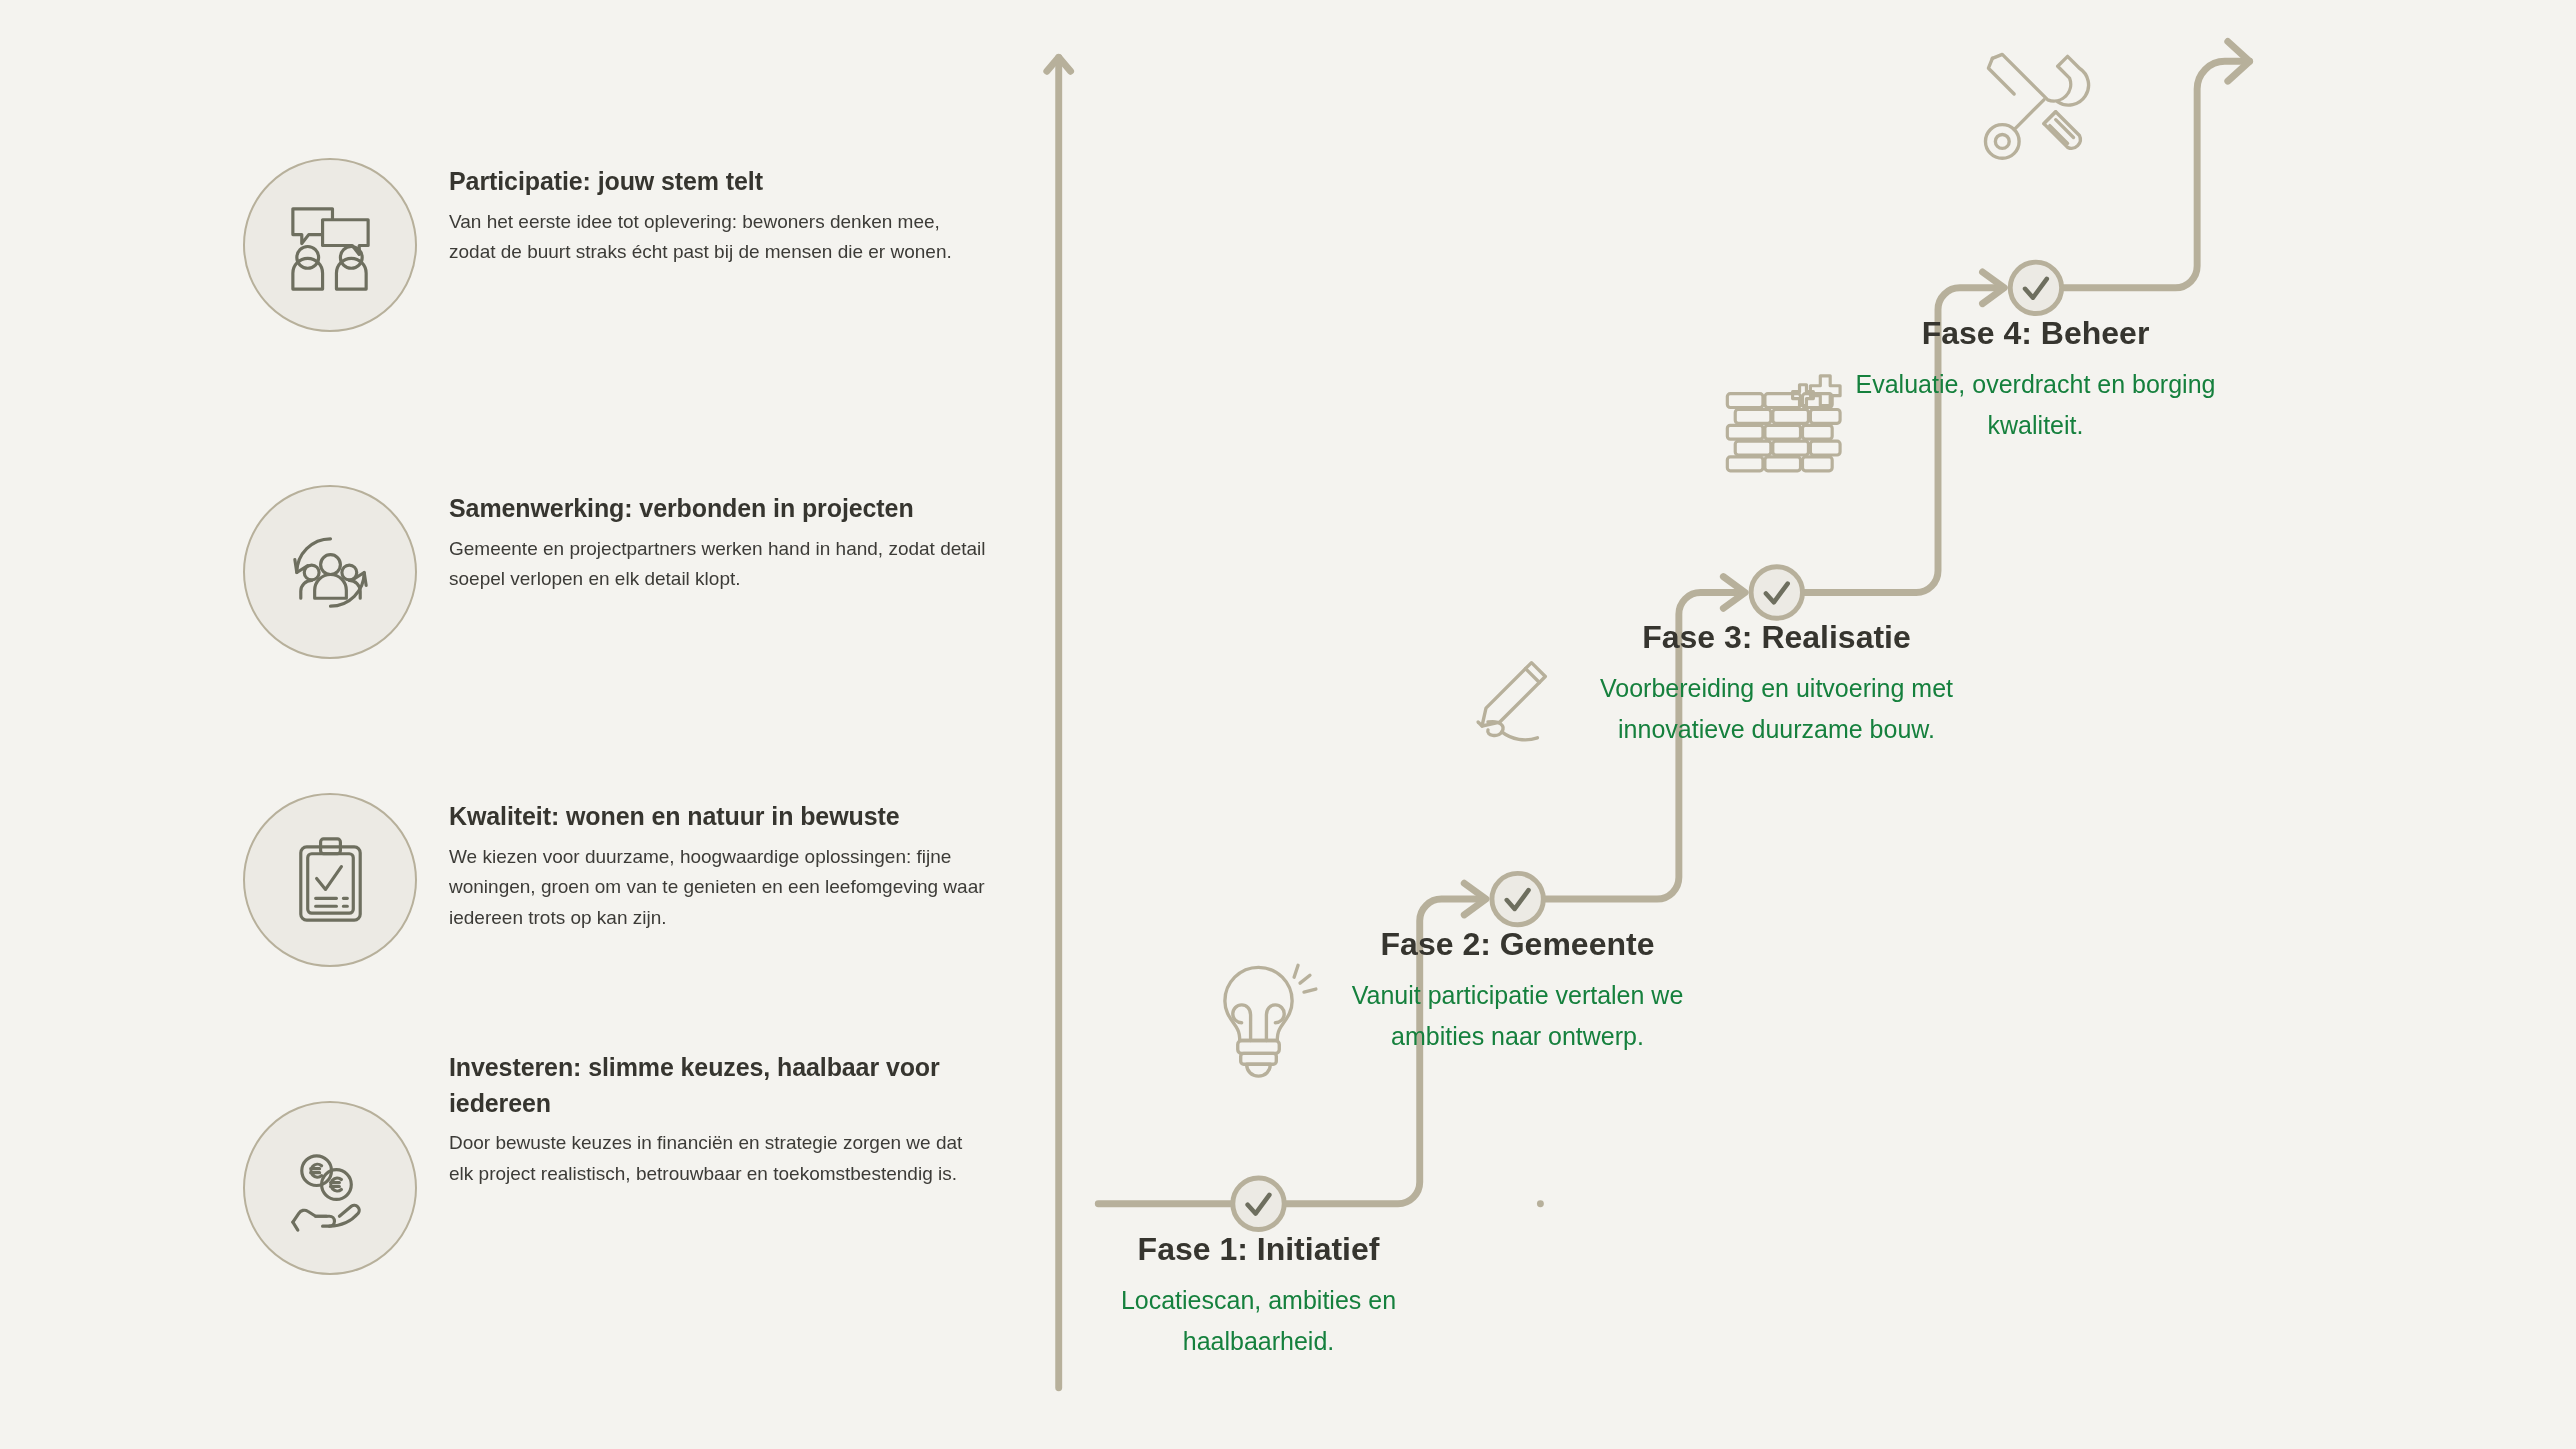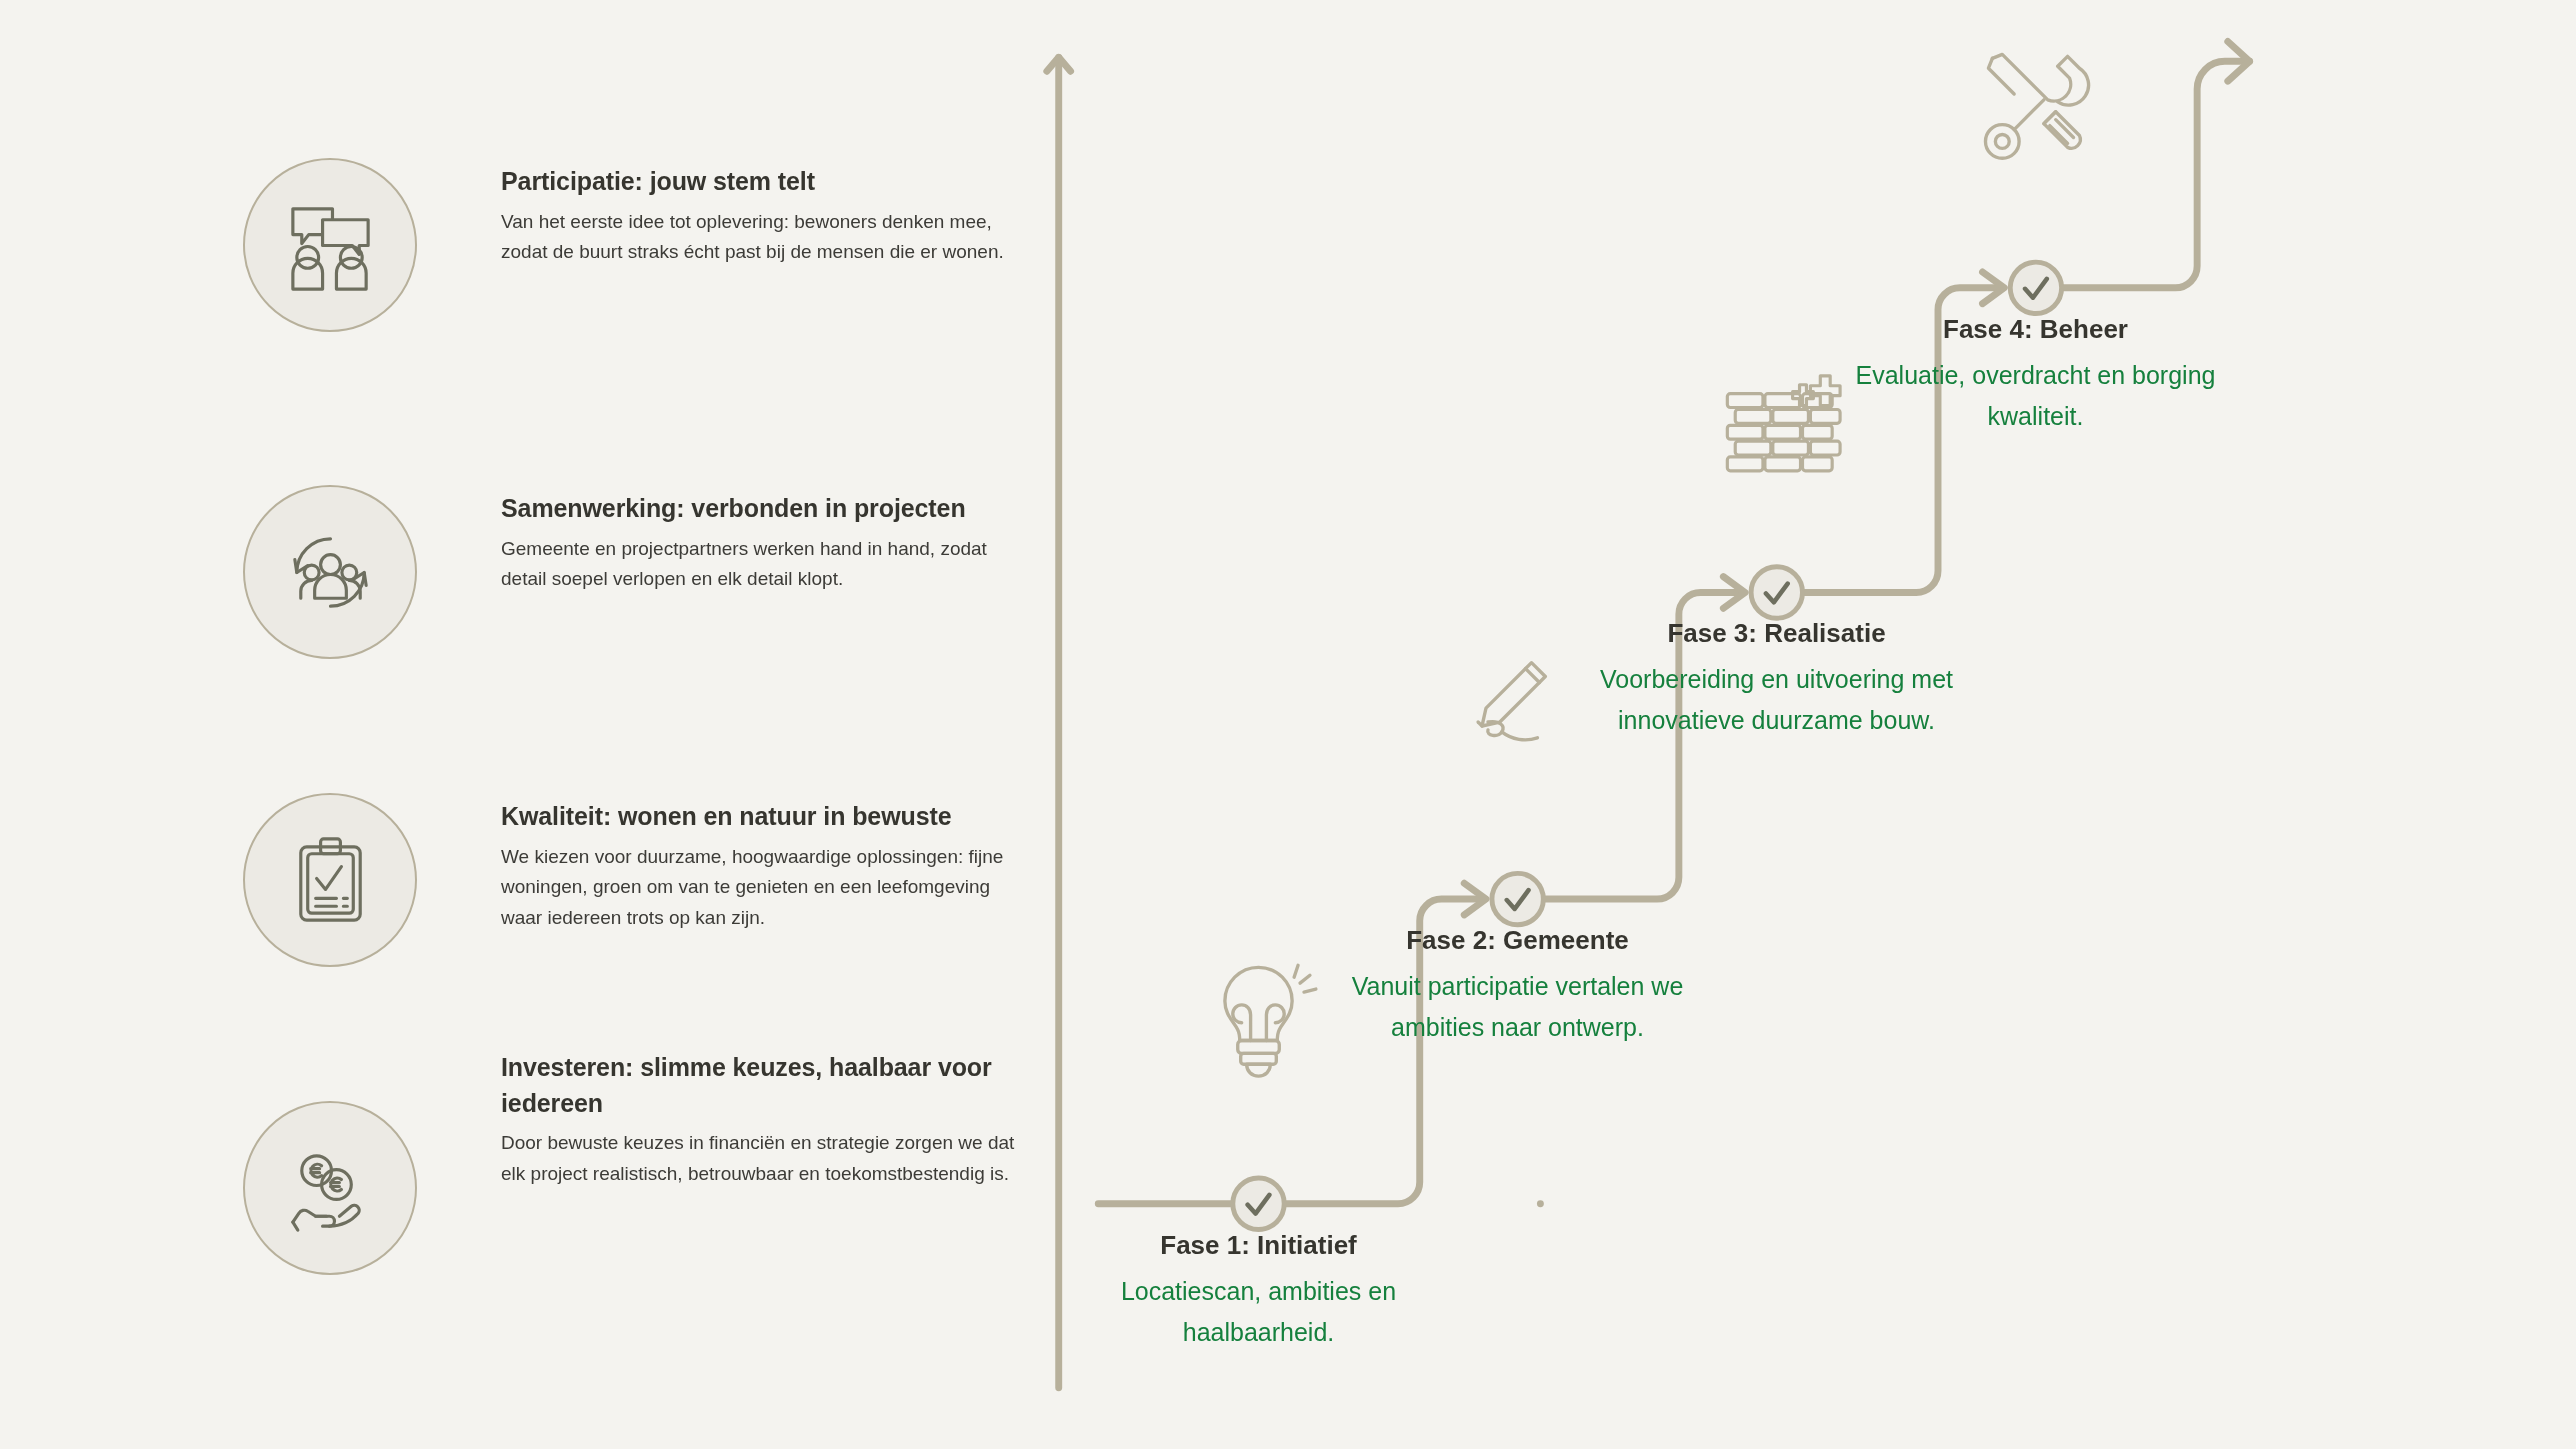--- a/index.html
+++ b/index.html
@@ -18,38 +18,38 @@
   .pillar{position:absolute;display:flex;align-items:flex-start;}
   .pillar-medallion{
     flex:0 0 auto;
     width:174px;height:174px;border-radius:50%;
     background:#eceae4;
     border:2px solid #b7b09b;
     box-sizing:border-box;
     display:flex;align-items:center;justify-content:center;
   }
   .pillar-medallion svg{display:block;}
-  .pillar-body{margin-left:84px;padding-top:6px;}
+  .pillar-body{margin-left:32px;padding-top:6px;}
   .pillar-title{
     font-size:25px;font-weight:700;color:#36352f;
     letter-spacing:-0.1px;line-height:1.42;margin:0 0 7px 0;
     max-width:539px;
   }
   .pillar-desc{
     font-size:19px;font-weight:400;color:#3c3b37;
     line-height:1.63;margin:0;max-width:539px;
   }
 
   
   #roadmap{position:absolute;left:1029px;top:0;width:1547px;height:100%;}
   #roadmap-svg{position:absolute;left:0;top:0;}
 
   .phase{position:absolute;text-align:center;width:415px;}
   .phase-title{
-    font-size:26px;font-weight:700;color:#36352f;
+    font-size:32px;font-weight:700;color:#36352f;
     margin:0 0 8px 0;line-height:1.4;
   }
   .phase-desc{
     font-size:25px;font-weight:400;color:#15803d;
     line-height:1.63;margin:0;
   }
 </style>
 </head>
 <body>
 

